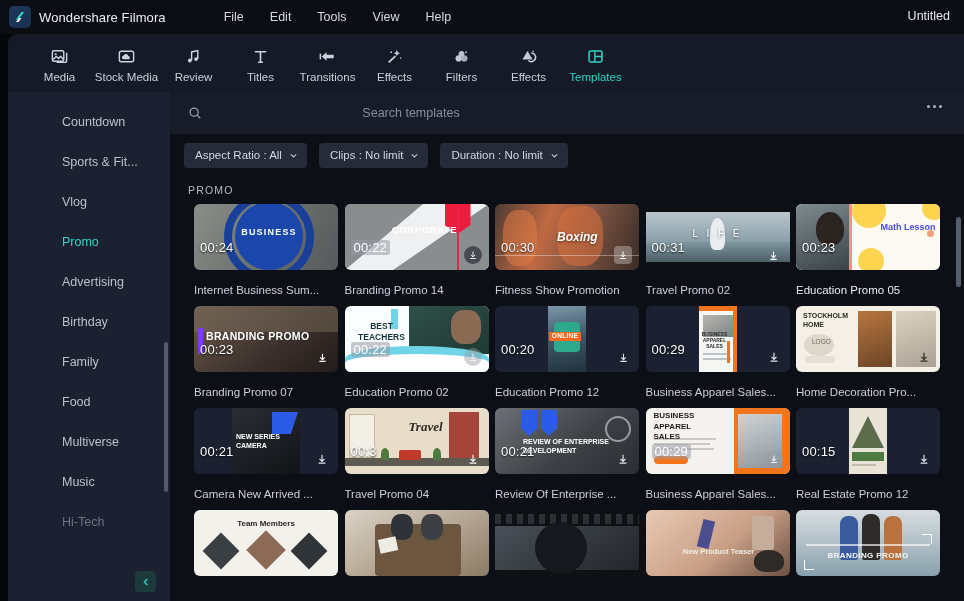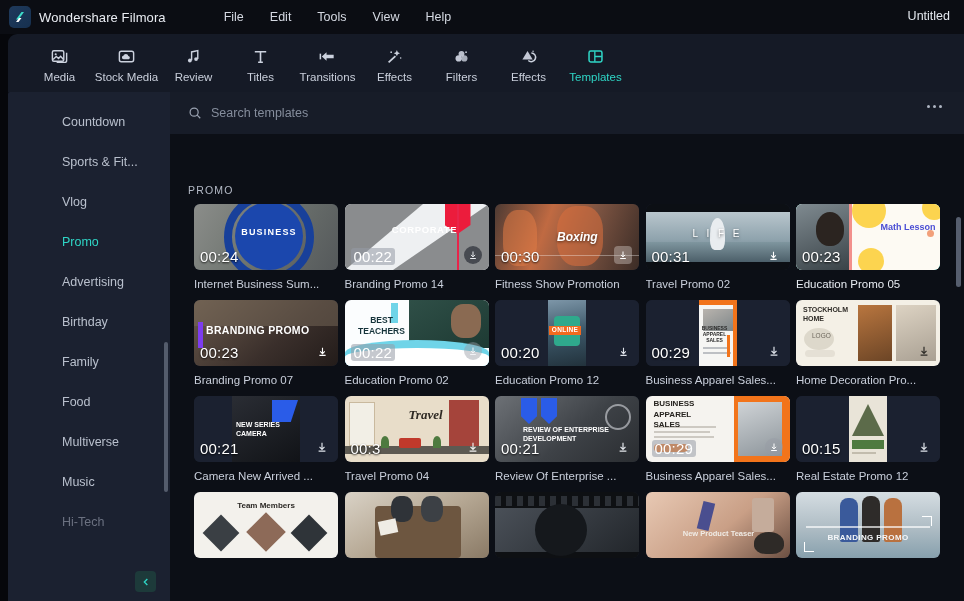--- a/index.html
+++ b/index.html
@@ -97,20 +97,21 @@
   #search-row {
     position: absolute; left: 0; top: 0; width: 794px; height: 42px;
     background: #171c28;
     display: flex; align-items: center;
   }
   #search-icon { margin-left: 18px; display: flex; }
   #search-input {
     margin-left: 9px; background: transparent; border: none; outline: none;
     color: #c5cbd7; font-size: 12.5px; width: 400px;
     font-family: "Liberation Sans", sans-serif;
+    text-align: center;
   }
   #search-input::placeholder { color: #858d9c; }
   #more-btn {
     position: absolute; right: 22px; top: 13px; display: flex; gap: 3px;
     cursor: default;
   }
   #more-btn i { width: 3px; height: 3px; border-radius: 50%; background: #aeb5c2; display:block; }
 
   #filter-row {
     position: absolute; left: 0; top: 42px; width: 794px; height: 42px;
@@ -144,37 +145,37 @@
   .thumb {
     position: relative; width: 144px; height: 66px;
     border-radius: 6px; overflow: hidden;
     background: #1b2130;
   }
   .card.selected .thumb {
     outline: 2px solid #2fd6c6; outline-offset: -2px;
   }
   .thumb .art { position: absolute; inset: 0; }
   .duration {
-    position: absolute; left: 6px; bottom: 5px;
-    font-size: 15px; color: #fff; z-index: 6;
+    position: absolute; left: 6px; bottom: 15px;
+    font-size: 13px; color: #fff; z-index: 6;
     text-shadow: 0 1px 2px rgba(0,0,0,.85);
     letter-spacing: .2px;
   }
   .duration.boxed {
     background: rgba(150,155,165,.55); border-radius: 3px;
     padding: 0 3px; text-shadow: none;
   }
   .dl {
     position: absolute; right: 7px; bottom: 6px; width: 18px; height: 18px;
     border-radius: 50%; background: rgba(30,34,44,.62);
     display: flex; align-items: center; justify-content: center; z-index: 7;
     cursor: default;
   }
   .card-title {
-    margin-top: 8px; font-size: 11.5px; color: #c9cfdb;
+    margin-top: 14px; font-size: 11.5px; color: #c9cfdb;
     white-space: nowrap; overflow: hidden; text-overflow: ellipsis;
   }
   .card.selected .card-title { color: #e7ebf1; }
   .cx { position:absolute; display:flex; align-items:center; justify-content:center;
         font-weight:bold; text-align:center; line-height:1.05; }
   .vert { position:absolute; left:50%; top:0; transform:translateX(-50%);
           width:38px; height:66px; }
 
   #content-scrollbar {
     position: absolute; right: 3px; top: 125px; width: 5px; height: 70px;
@@ -346,20 +347,40 @@
           </svg>
       </div>
       <input id="search-input" type="text" placeholder="Search templates" style="">
       <div id="more-btn">
           <i></i>
           <i></i>
           <i></i>
         </div>
     </div>
 
+    <div id="filter-row">
+      <div class="filter-chip">
+        <span>Aspect Ratio : All</span>
+        <svg width="9" height="9" viewBox="0 0 10 10" fill="none" stroke="#b9bfcb" stroke-width="1.3">
+            <path d="M2 3.7 5 6.6 8 3.7"></path>
+          </svg>
+      </div>
+      <div class="filter-chip">
+        <span>Clips : No limit</span>
+        <svg width="9" height="9" viewBox="0 0 10 10" fill="none" stroke="#b9bfcb" stroke-width="1.3">
+            <path d="M2 3.7 5 6.6 8 3.7"></path>
+          </svg>
+      </div>
+      <div class="filter-chip">
+        <span>Duration : No limit</span>
+        <svg width="9" height="9" viewBox="0 0 10 10" fill="none" stroke="#b9bfcb" stroke-width="1.3">
+            <path d="M2 3.7 5 6.6 8 3.7"></path>
+          </svg>
+      </div>
+    </div>
 
     <div id="grid-area">
       <div id="section-label">PROMO</div>
       <div id="grid">
 
         <div class="card">
           <div class="thumb">
             <div class="art" style="background:linear-gradient(120deg,#8b8d8a,#6f7570 45%,#55595b)">
               <div style="position:absolute;left:30px;top:-12px;width:90px;height:90px;border-radius:50%;border:8px solid #18409a;"></div>
               <div style="position:absolute;left:41px;top:-2px;width:68px;height:68px;border-radius:50%;background:#1b47ad;"></div>

